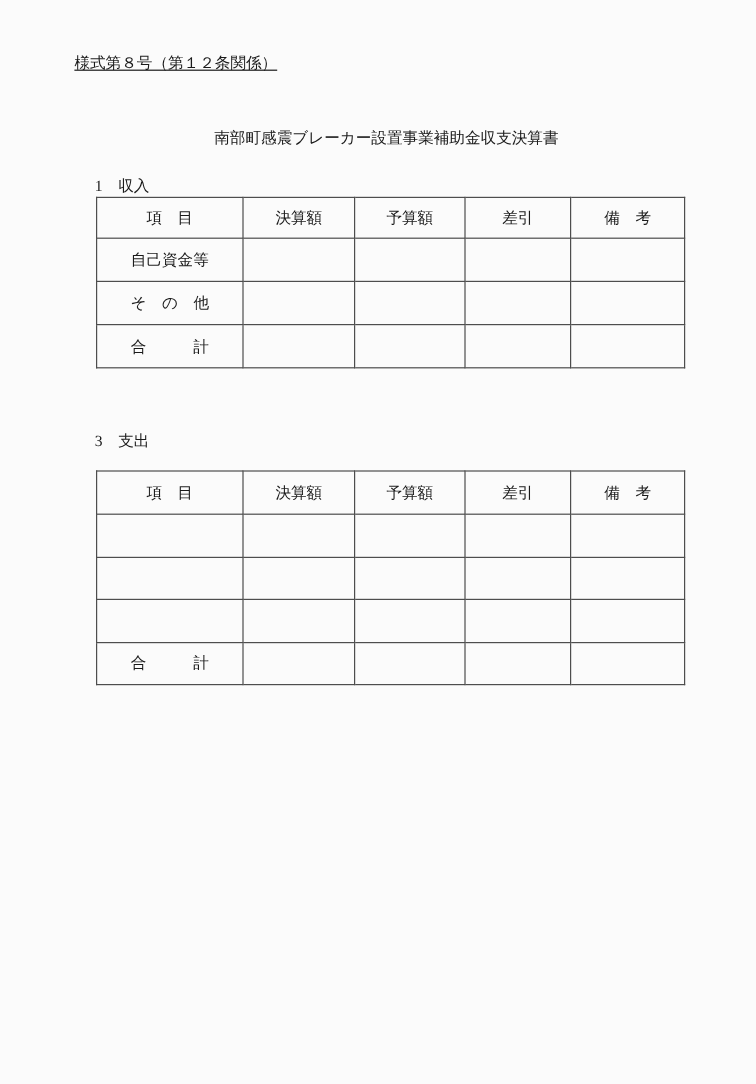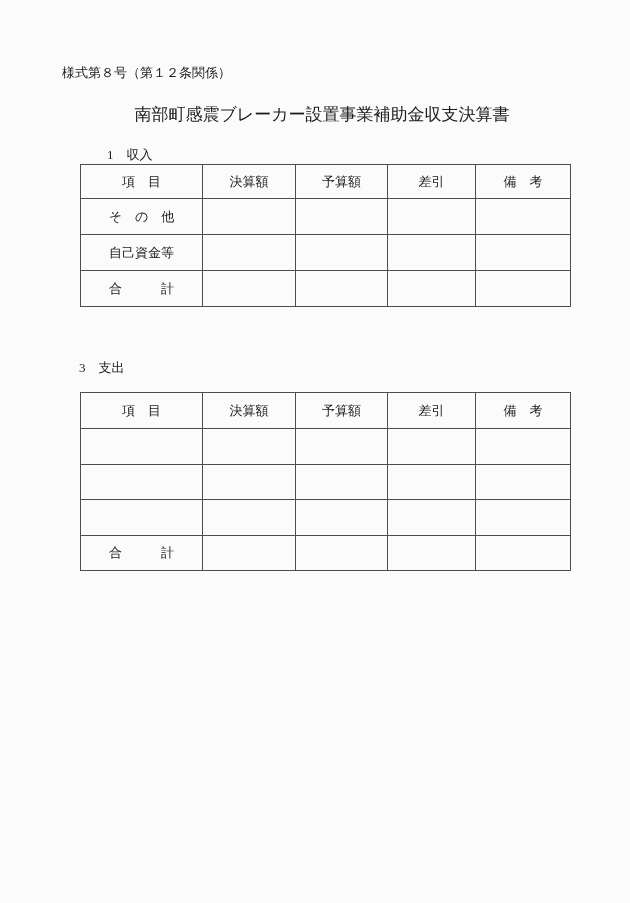--- a/index.html
+++ b/index.html
@@ -12,44 +12,45 @@
     width: 630px;
     height: 903px;
     background: #fbfbfb;
     font-family: "Liberation Serif", "DejaVu Serif", serif;
     color: #1a1a1a;
     overflow: hidden;
   }
   .form-number {
     position: absolute;
     left: 62px;
-    top: 64px;
+    top: 44px;
     font-size: 13px;
     line-height: 18px;
     white-space: pre;
+    text-decoration: underline;
   }
   .doc-title {
     position: absolute;
     left: 0;
     right: 0;
     top: 106px;
     padding-left: 14px;
     text-align: center;
-    font-size: 17px;
+    font-size: 13px;
     line-height: 18px;
     white-space: pre;
   }
   .section-heading {
     position: absolute;
     left: 79px;
     font-size: 13px;
     line-height: 17px;
     white-space: pre;
   }
-  #income-heading { top: 146px; margin-left: 28px; }
+  #income-heading { top: 146px; }
   #expense-heading { top: 359px; }
 
   table.form-table {
     position: absolute;
     left: 80px;
     width: 490px;
     border-collapse: collapse;
     table-layout: fixed;
   }
   #income-table { top: 164px; }
@@ -97,28 +98,28 @@
     </colgroup>
     <tbody>
       <tr class="hdr">
         <td>項　目</td>
         <td>決算額</td>
         <td>予算額</td>
         <td>差引</td>
         <td>備　考</td>
       </tr>
       <tr class="row">
-        <td>そ　の　他</td>
+        <td>自己資金等</td>
         <td></td>
         <td></td>
         <td></td>
         <td></td>
       </tr>
       <tr class="row">
-        <td>自己資金等</td>
+        <td>そ　の　他</td>
         <td></td>
         <td></td>
         <td></td>
         <td></td>
       </tr>
       <tr class="row">
         <td>合　　　計</td>
         <td></td>
         <td></td>
         <td></td>

